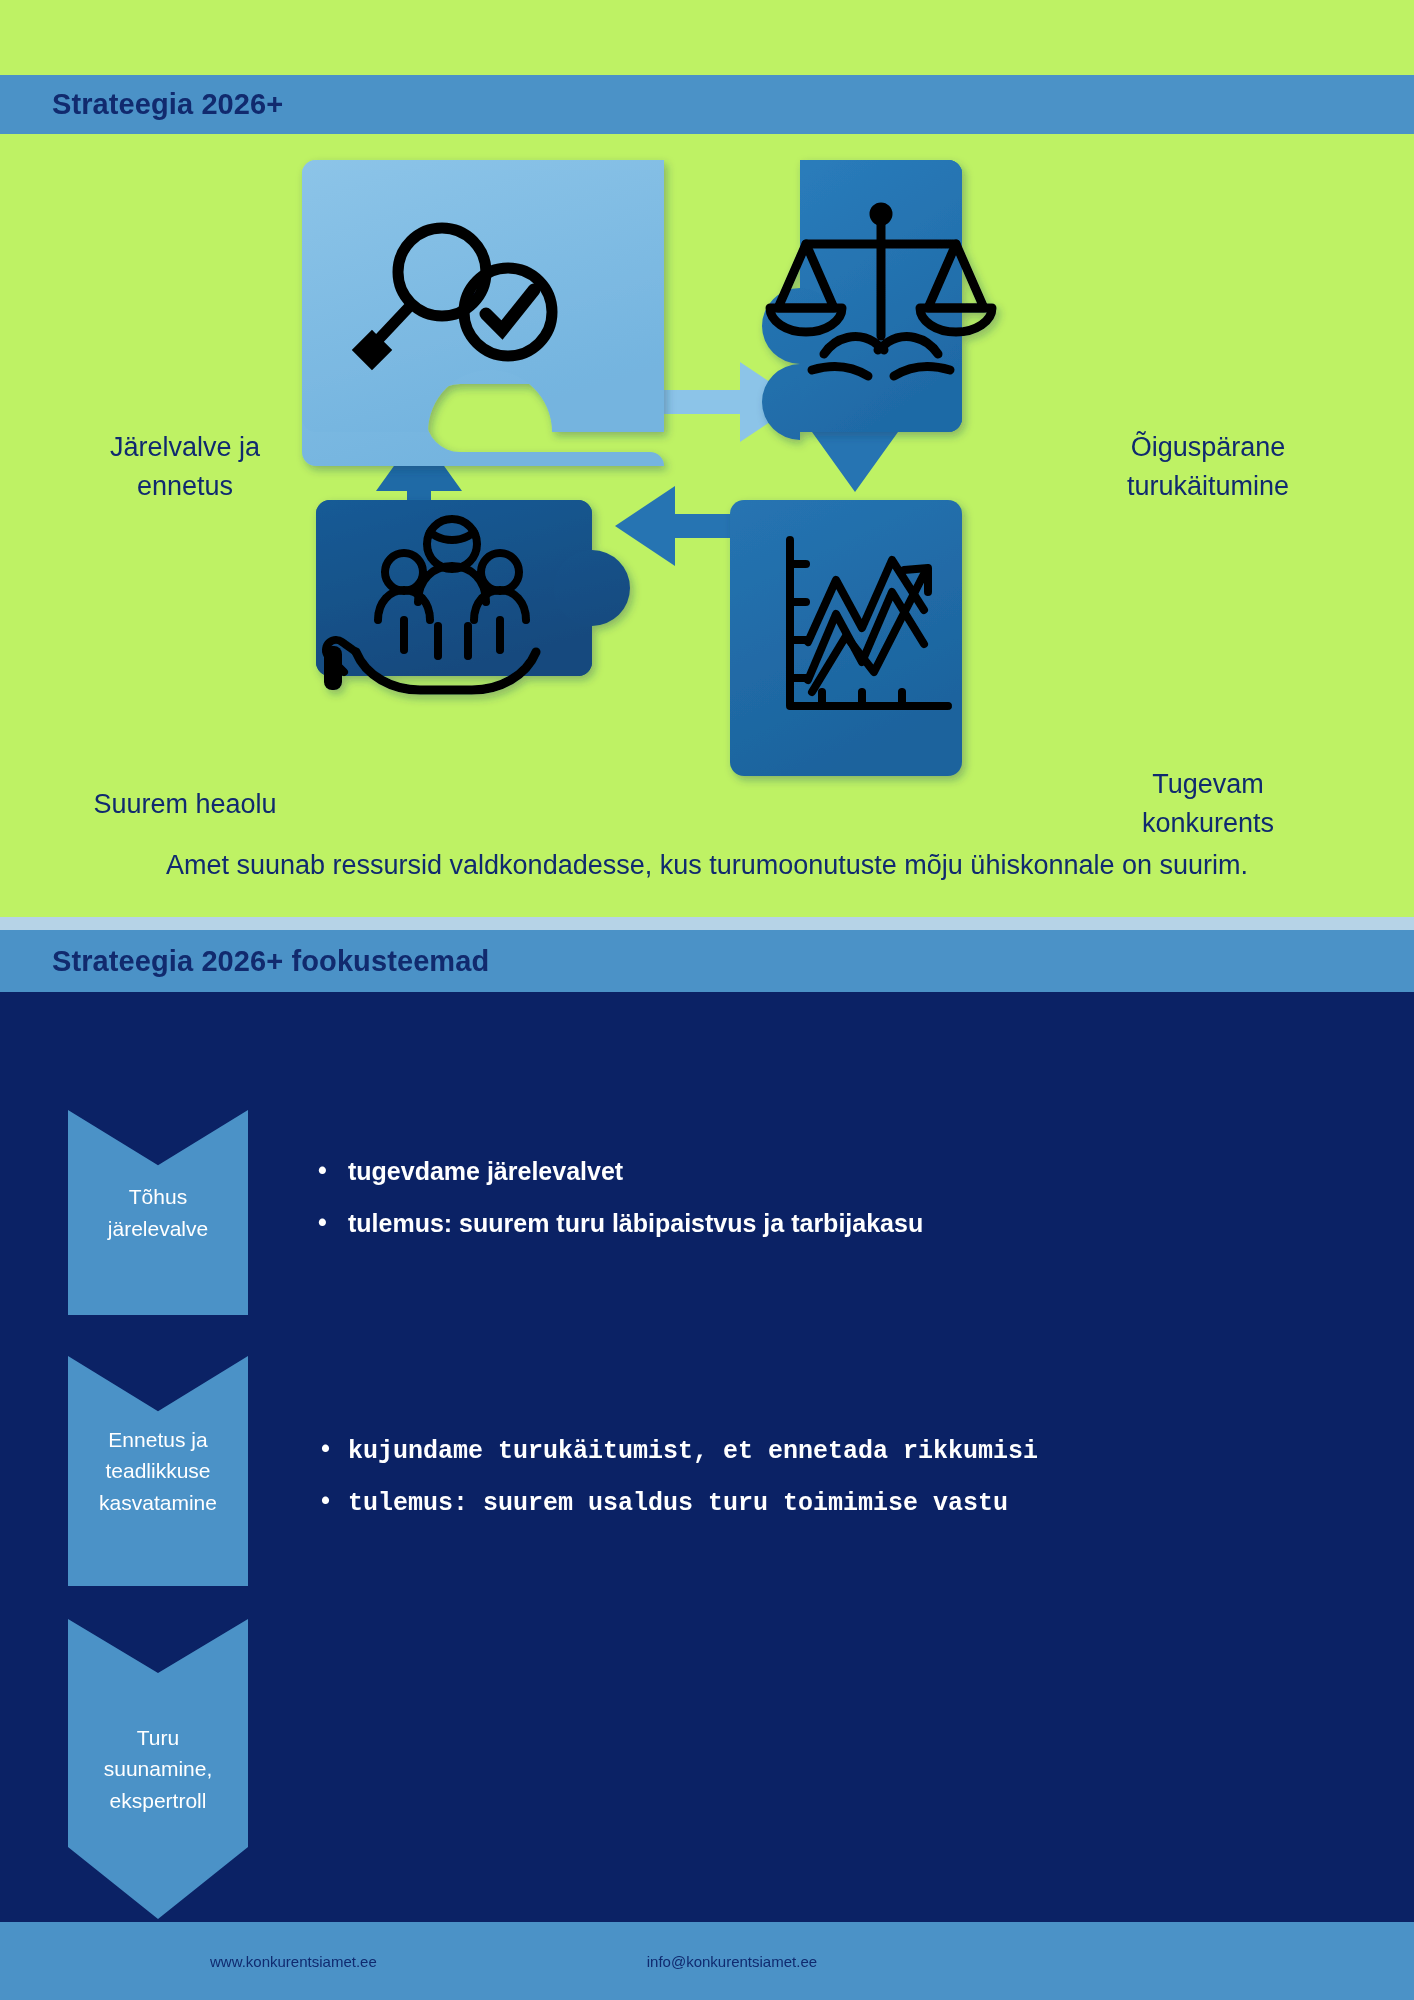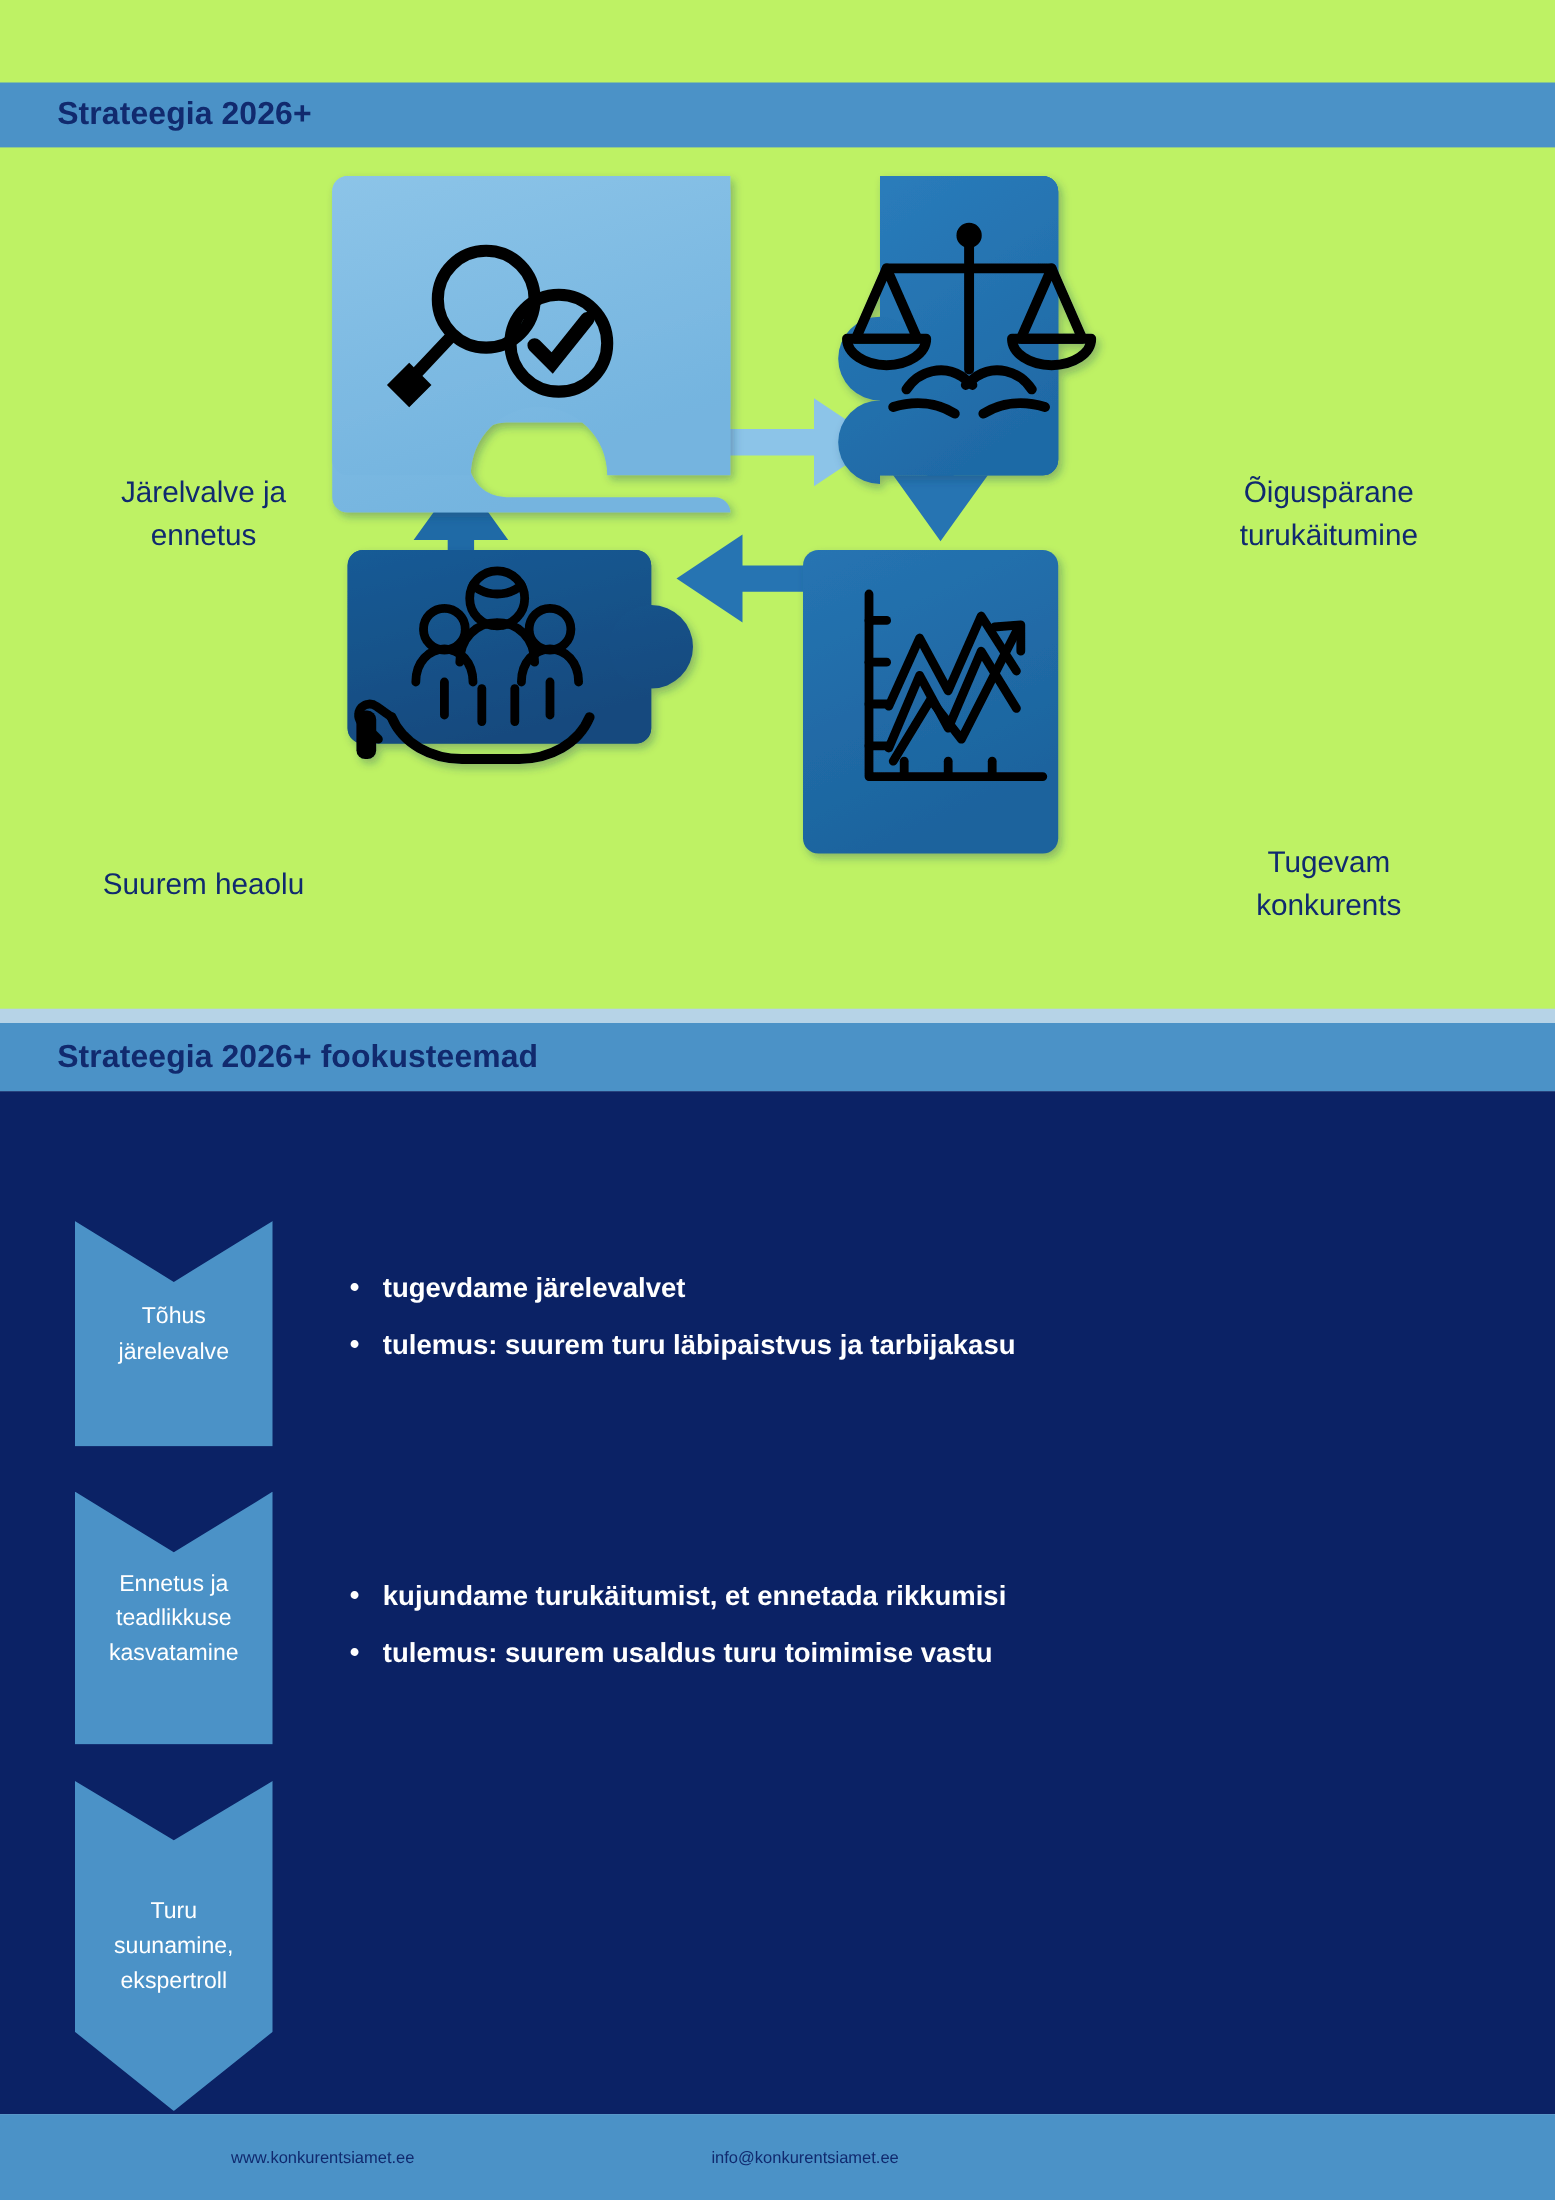--- a/index.html
+++ b/index.html
@@ -138,21 +138,21 @@
   }
   .bullets li::before {
     content: "\2022";
     position: absolute;
     left: 6px;
     top: -1px;
     font-size: 25px;
     color: #ffffff;
   }
   #row0 .bullets { padding-top: 44px; }
-  #row1 .bullets { padding-top: 78px; }
+  #row1 .bullets { padding-top: 78px; font-family: Liberation Mono, monospace; }
   #row2 .bullets { padding-top: 62px; }
 
   
   .footer {
     position: absolute;
     left: 0; top: 1922px;
     width: 1414px;
     height: 78px;
     background: #4b92c7;
     display: flex;
@@ -350,20 +350,21 @@
 
       <div class="side-label" id="lbl-tl">Järelvalve ja
 ennetus</div>
       <div class="side-label" id="lbl-tr">Õiguspärane
 turukäitumine</div>
       <div class="side-label" id="lbl-bl">Suurem heaolu</div>
       <div class="side-label" id="lbl-br">Tugevam
 konkurents</div>
     </div>
 
+    <div class="caption">Amet suunab ressursid valdkondadesse, kus turumoonutuste mõju ühiskonnale on suurim.</div>
   </div>
 
   <div class="bar" id="bar2">
     <span class="bar-title">Strateegia 2026+ fookusteemad</span>
   </div>
 
   <div class="sect2">
 
     <div class="focus-row" id="row0">
       <div class="chev-wrap">

